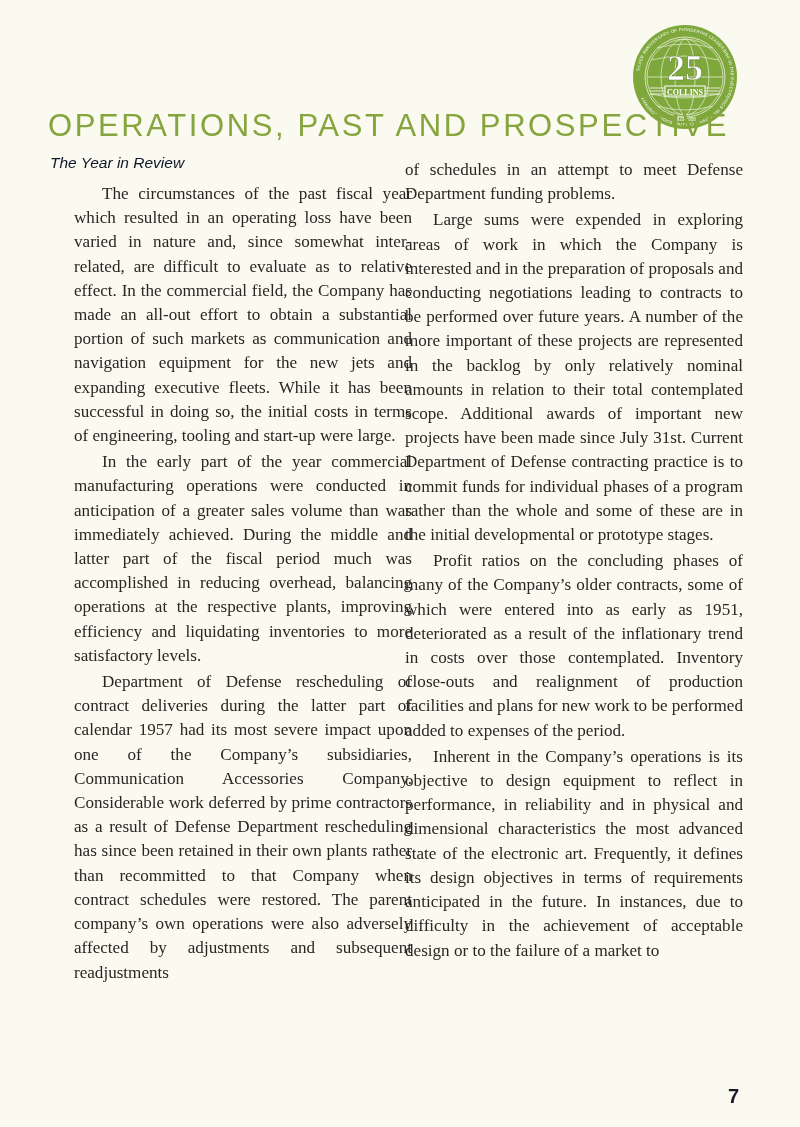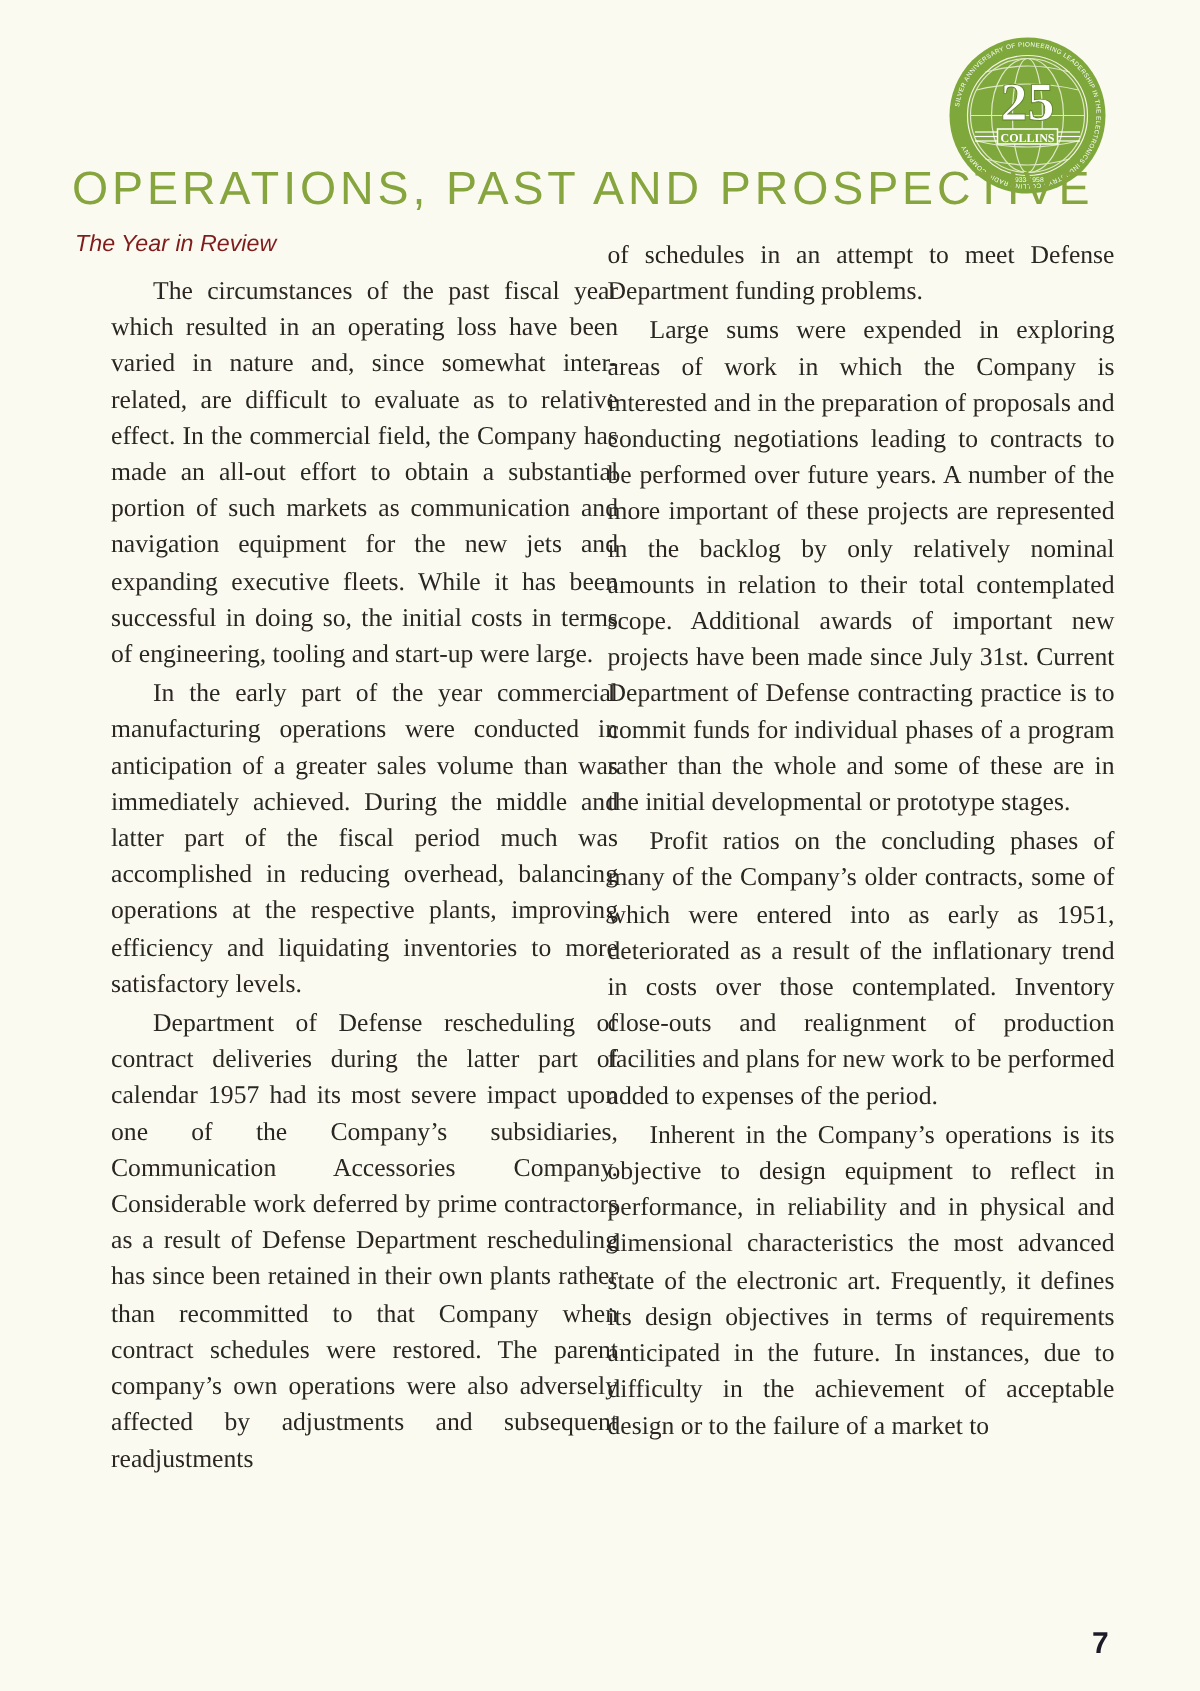--- a/index.html
+++ b/index.html
@@ -15,21 +15,21 @@
   }
   .title {
     position: absolute; left: 48px; top: 108px;
     font-family: "Liberation Sans", "DejaVu Sans", sans-serif;
     font-size: 31px; letter-spacing: 2.6px; color: #86a53e;
     white-space: nowrap; margin: 0; font-weight: normal;
   }
   .subhead {
     position: absolute; left: 50px; top: 154px;
     font-family: "Liberation Sans", "DejaVu Sans", sans-serif;
-    font-style: italic; font-size: 15.5px; color: #7f1d1d; margin: 0; font-weight: normal;
+    font-style: italic; font-size: 15.5px; color: #0f172a; margin: 0; font-weight: normal;
   }
   .col {
     position: absolute; width: 338px;
     font-size: 17.1px; line-height: 24.2px; text-align: justify;
   }
   .col-left { left: 50px; top: 182px; margin-left: 24px; }
   .col-right { left: 405px; top: 158px; }
   .col p { margin: 0 0 2px 0; text-indent: 28px; hyphens: manual; }
   .col p.cont { text-indent: 0; }
   .page-num {

